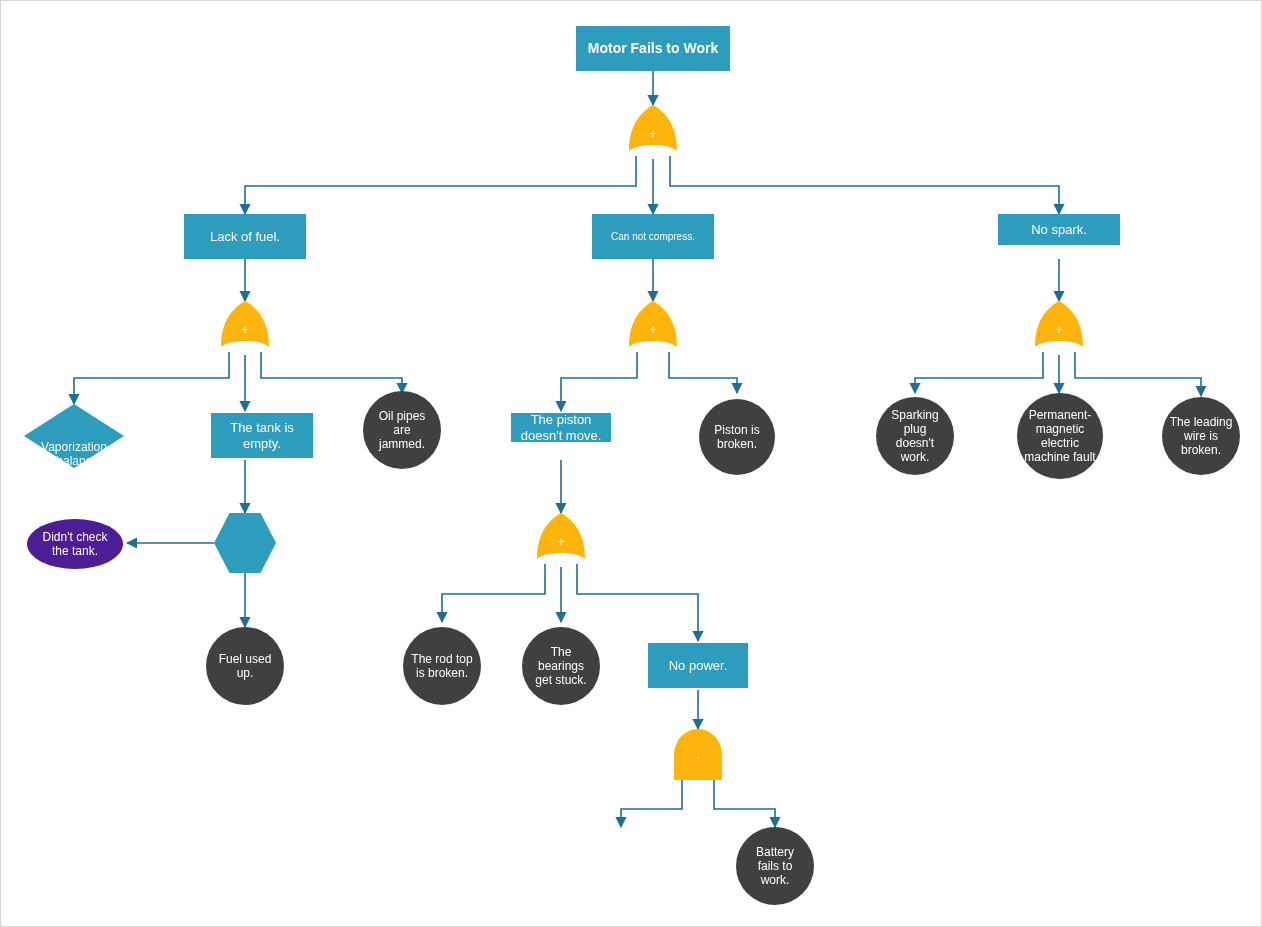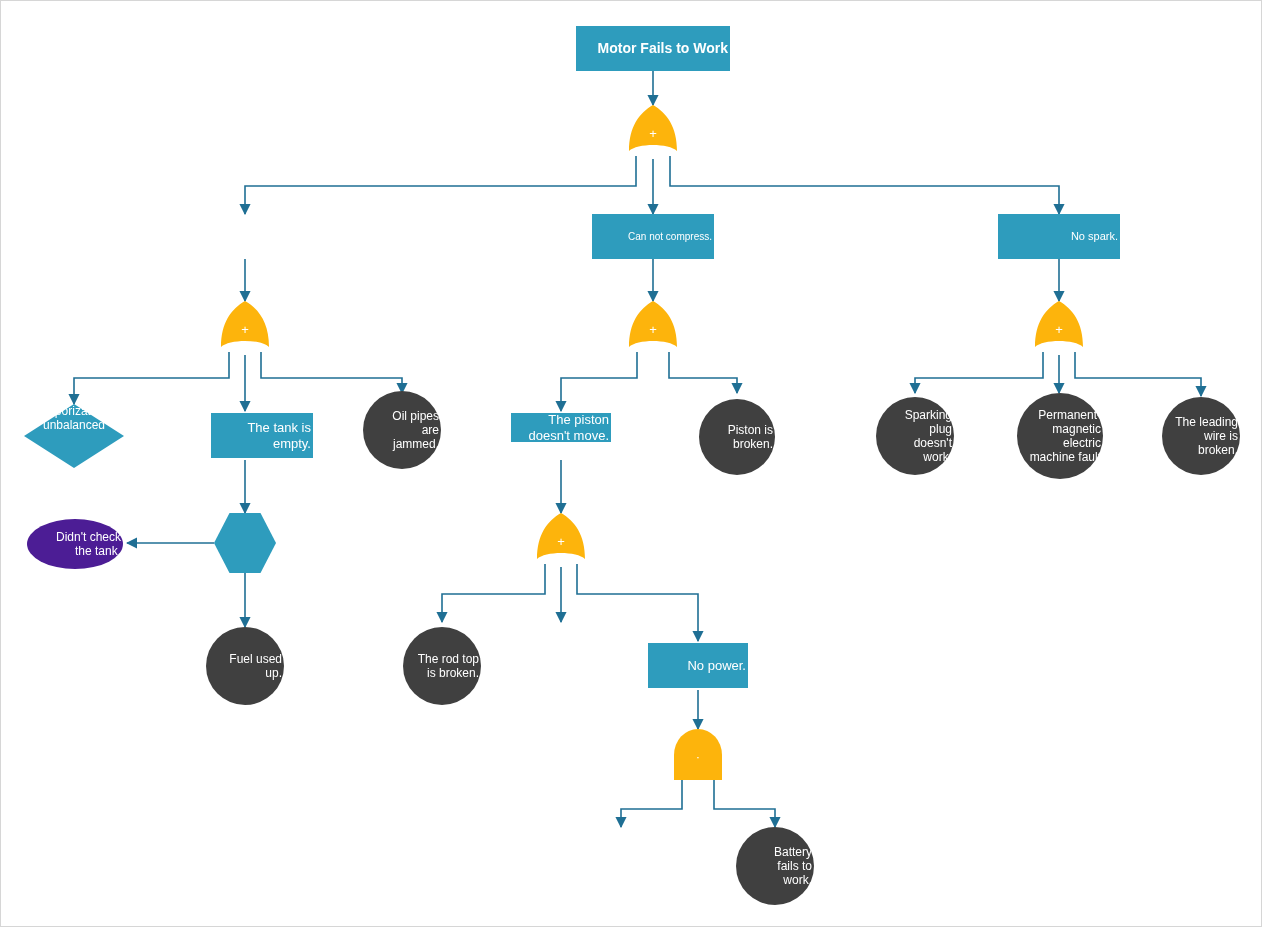--- a/index.html
+++ b/index.html
@@ -21,27 +21,26 @@
     color:#ffffff;
     line-height:1.18;
     white-space:pre-line;
   }
   .node .lbl{
     display:block;
     width:100%;
     padding:0 2px;
     white-space:pre-line;
     overflow:visible;
-    text-align:right;
   }
   .rect{background:#2e9cbd;}
   .rect.root{font-weight:bold;}
   .circle{background:#404040;border-radius:50%;}
   .ellipse{background:#4c1d95;border-radius:50%;}
-  .diamond-wrap{position:absolute;display:flex;align-items:flex-start;justify-content:center;}
+  .diamond-wrap{position:absolute;display:flex;align-items:flex-end;justify-content:center;}
   .diamond-shape{position:absolute;left:0;top:0;width:100%;height:100%;
      background:#2e9cbd;
      -webkit-clip-path:polygon(50% 0,100% 50%,50% 100%,0 50%);
      clip-path:polygon(50% 0,100% 50%,50% 100%,0 50%);}
   .diamond-wrap .lbl{position:relative;z-index:2;color:#fff;text-align:center;line-height:1.18;width:135%;}
   .hex-wrap{position:absolute;}
   .hex-shape{position:absolute;left:0;top:0;width:100%;height:100%;
      background:#2e9cbd;
      -webkit-clip-path:polygon(25% 0,75% 0,100% 50%,75% 100%,25% 100%,0 50%);
      clip-path:polygon(25% 0,75% 0,100% 50%,75% 100%,25% 100%,0 50%);}
@@ -106,26 +105,29 @@
       <path d="M1042,351 L1042,377 L914,377 L914,392"></path>
       <path d="M1058,354 L1058,392"></path>
       <path d="M1074,351 L1074,377 L1200,377 L1200,395"></path>
     </g>
   </svg>
 
   <div class="node rect root" style="left:575px;top:25px;width:154px;height:45px;font-size:14px;">
     <span class="lbl">Motor Fails to Work</span>
   </div>
 
+  <div class="node rect" style="left:183px;top:213px;width:122px;height:45px;font-size:13px;">
+    <span class="lbl">Lack of fuel.</span>
+  </div>
 
   <div class="node rect" style="left:591px;top:213px;width:122px;height:45px;font-size:10px;">
     <span class="lbl">Can not compress.</span>
   </div>
 
-  <div class="node rect" style="left:997px;top:213px;width:122px;height:45px;font-size:11px;">
+  <div class="node rect" style="left:997px;top:213px;width:122px;height:31px;font-size:13px;">
     <span class="lbl">No spark.</span>
   </div>
 
   <div class="diamond-wrap" style="left:23px;top:403px;width:100px;height:64px;font-size:12px;">
     <div class="diamond-shape"></div>
     <span class="lbl">Vaporization
 unbalanced</span>
   </div>
 
   <div class="node rect" style="left:193px;top:412px;width:102px;height:45px;font-size:13px;margin-left:17px;">
@@ -162,20 +164,25 @@
   <div class="node circle" style="left:698px;top:398px;width:76px;height:76px;font-size:12px;">
     <span class="lbl">Piston is
 broken.</span>
   </div>
 
   <div class="node circle" style="left:402px;top:626px;width:78px;height:78px;font-size:12px;">
     <span class="lbl">The rod top
 is broken.</span>
   </div>
 
+  <div class="node circle" style="left:521px;top:626px;width:78px;height:78px;font-size:12px;">
+    <span class="lbl">The
+bearings
+get stuck.</span>
+  </div>
 
   <div class="node rect" style="left:647px;top:642px;width:100px;height:45px;font-size:13px;">
     <span class="lbl">No power.</span>
   </div>
 
 
   <div class="node circle" style="left:735px;top:826px;width:78px;height:78px;font-size:12px;">
     <span class="lbl">Battery
 fails to
 work.</span>

